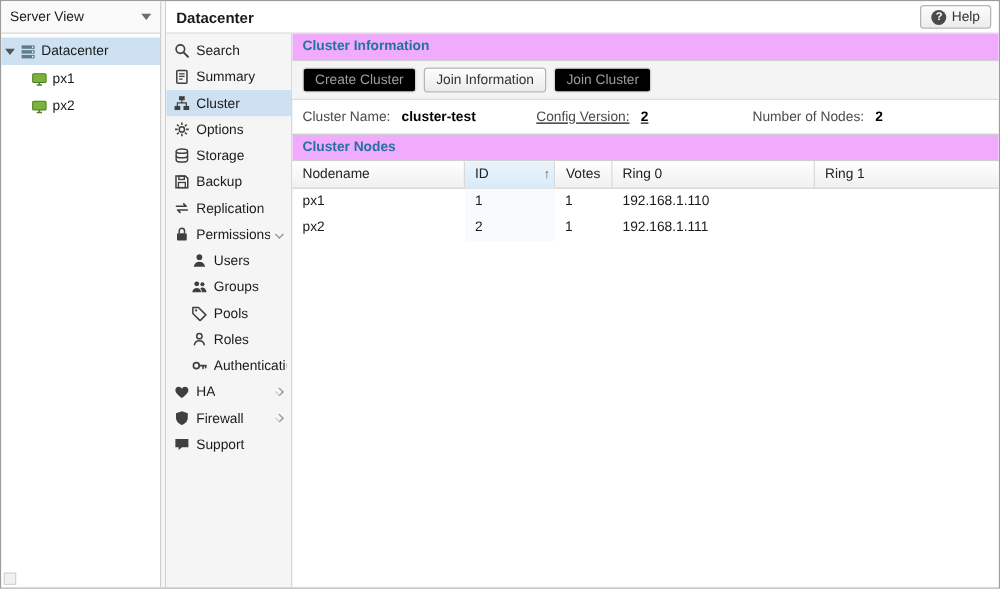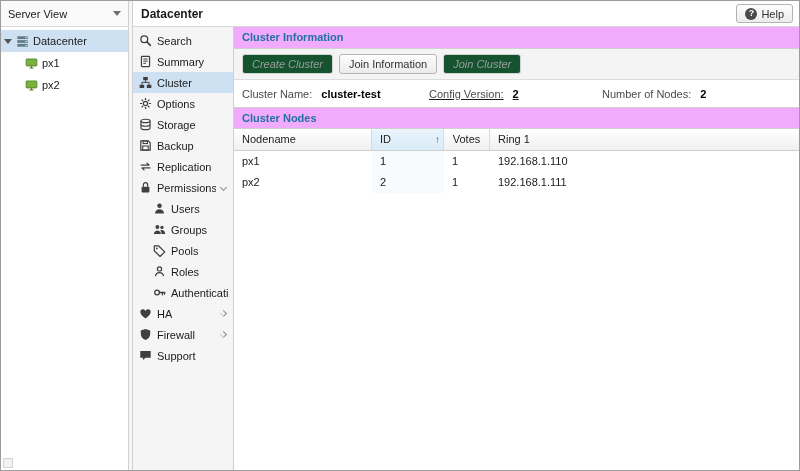--- a/index.html
+++ b/index.html
@@ -56,21 +56,21 @@
   .section-header {
     height:22px; line-height:21px; flex:none; padding:0 8px; font-weight:bold; color:#2470a5;
     background:#f0abfc; border-top:1px solid #d0d0d0; border-bottom:1px solid #d0d0d0;
   }
   .section-header:first-child { border-top:none; }
   .toolbar { flex:none; padding:5px 8px; background:#f4f4f4; border-bottom:1px solid #dcdcdc; display:flex; }
   .btn {
     height:20px; padding:0 9px; margin-right:6px; border:1px solid #b5b5b5; border-radius:3px;
     background:linear-gradient(#fdfdfd,#ebebeb); font-family:inherit; font-size:11px; color:#333; cursor:pointer;
   }
-  .btn[disabled] { color:#9d9d9d; background:#14532d; border-color:#d3d3d3; cursor:default;font-style:italic; }
+  .btn[disabled] { color:#9d9d9d; background:#000000; border-color:#d3d3d3; cursor:default; }
 
   .info-row { flex:none; display:flex; padding:8px 8px 7px 8px; align-items:baseline; }
   .info-field { display:flex; gap:9px; align-items:baseline; }
   .info-field.f0 { width:187px; }
   .info-field.f1 { width:173px;text-decoration:underline; }
   .f-label { color:#4a4a4a; }
   .f-value { font-weight:bold; color:#000; }
 
   
   .thead { flex:none; display:flex; height:22px; background:linear-gradient(#ffffff,#f0f0f0); border-bottom:1px solid #cfcfcf; }
@@ -304,20 +304,23 @@
           <div class="th cw0">
               <span>Nodename</span>
             </div>
           <div class="th cw1 sorted">
               <span>ID</span>
               <span class="sort-arrow">↑</span>
             </div>
           <div class="th cw2">
               <span>Votes</span>
             </div>
+          <div class="th cw3">
+              <span>Ring 0</span>
+            </div>
           <div class="th cw4">
               <span>Ring 1</span>
             </div>
         </div>
 
         <div class="trow">
           <div class="td cw0">px1</div>
           <div class="td cw1">1</div>
           <div class="td cw2">1</div>
           <div class="td cw3">192.168.1.110</div>

